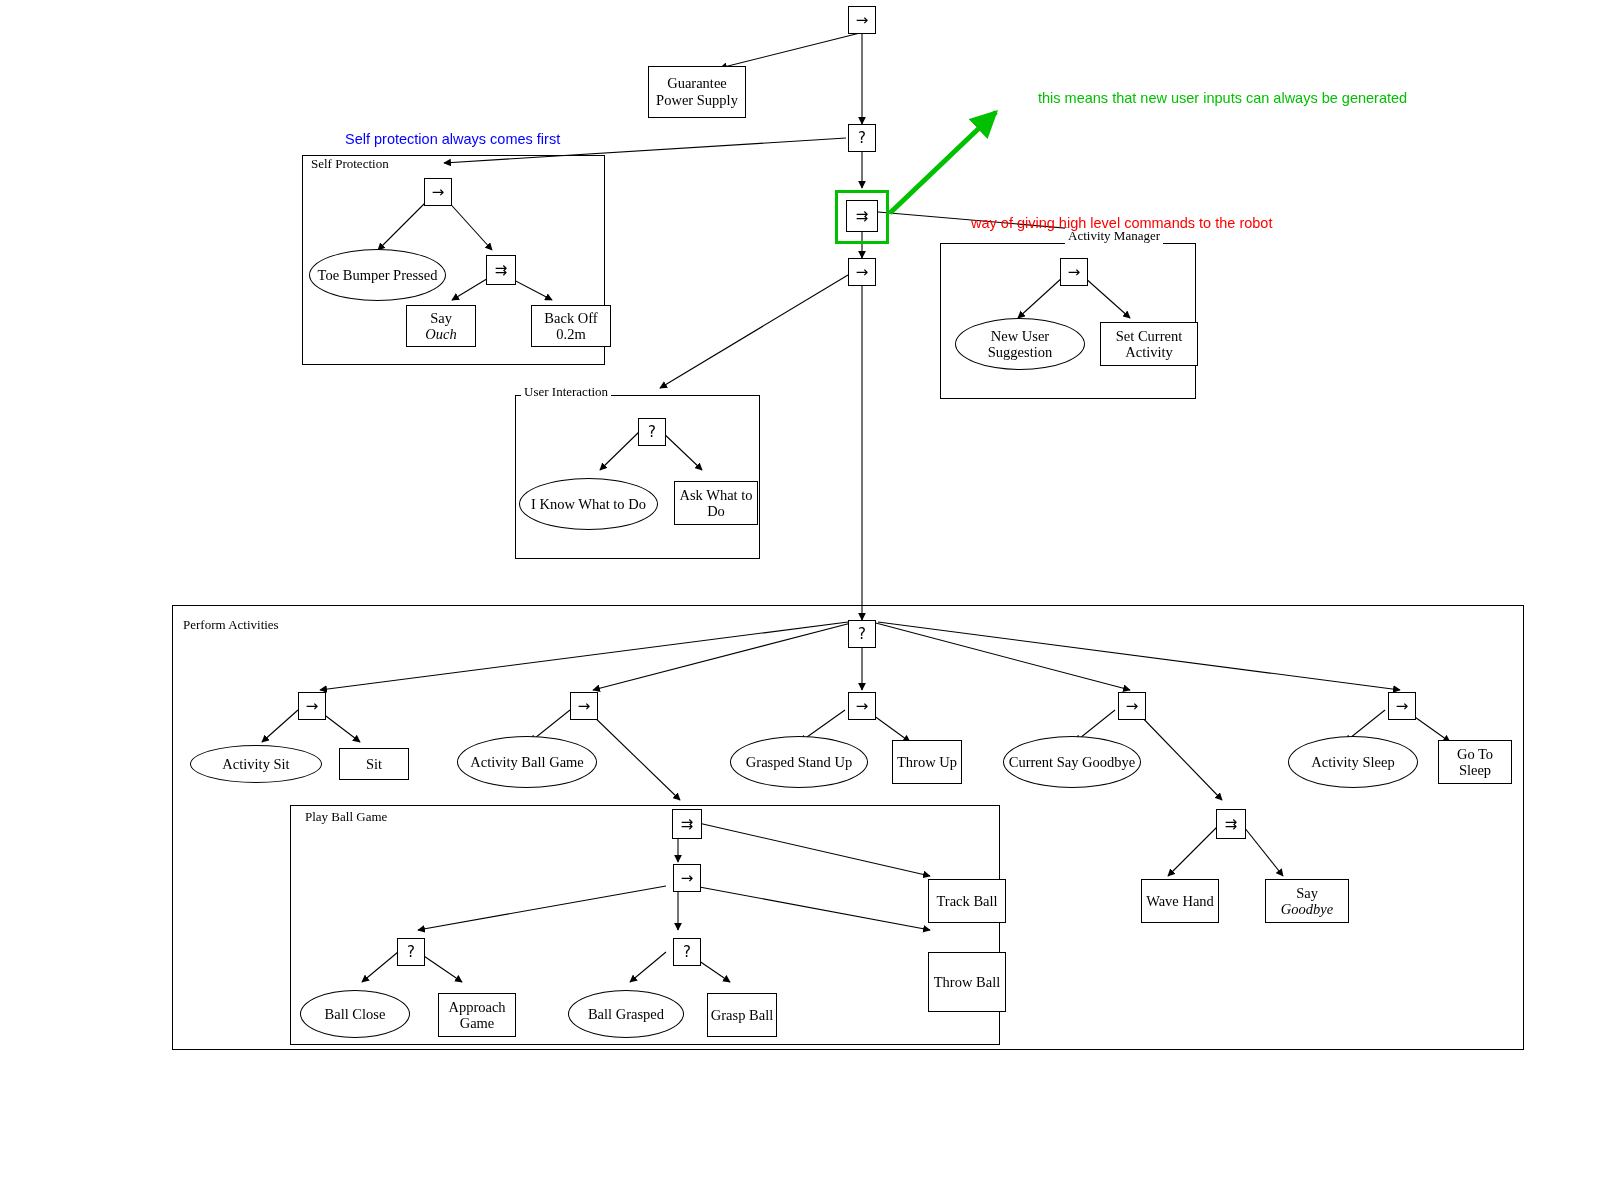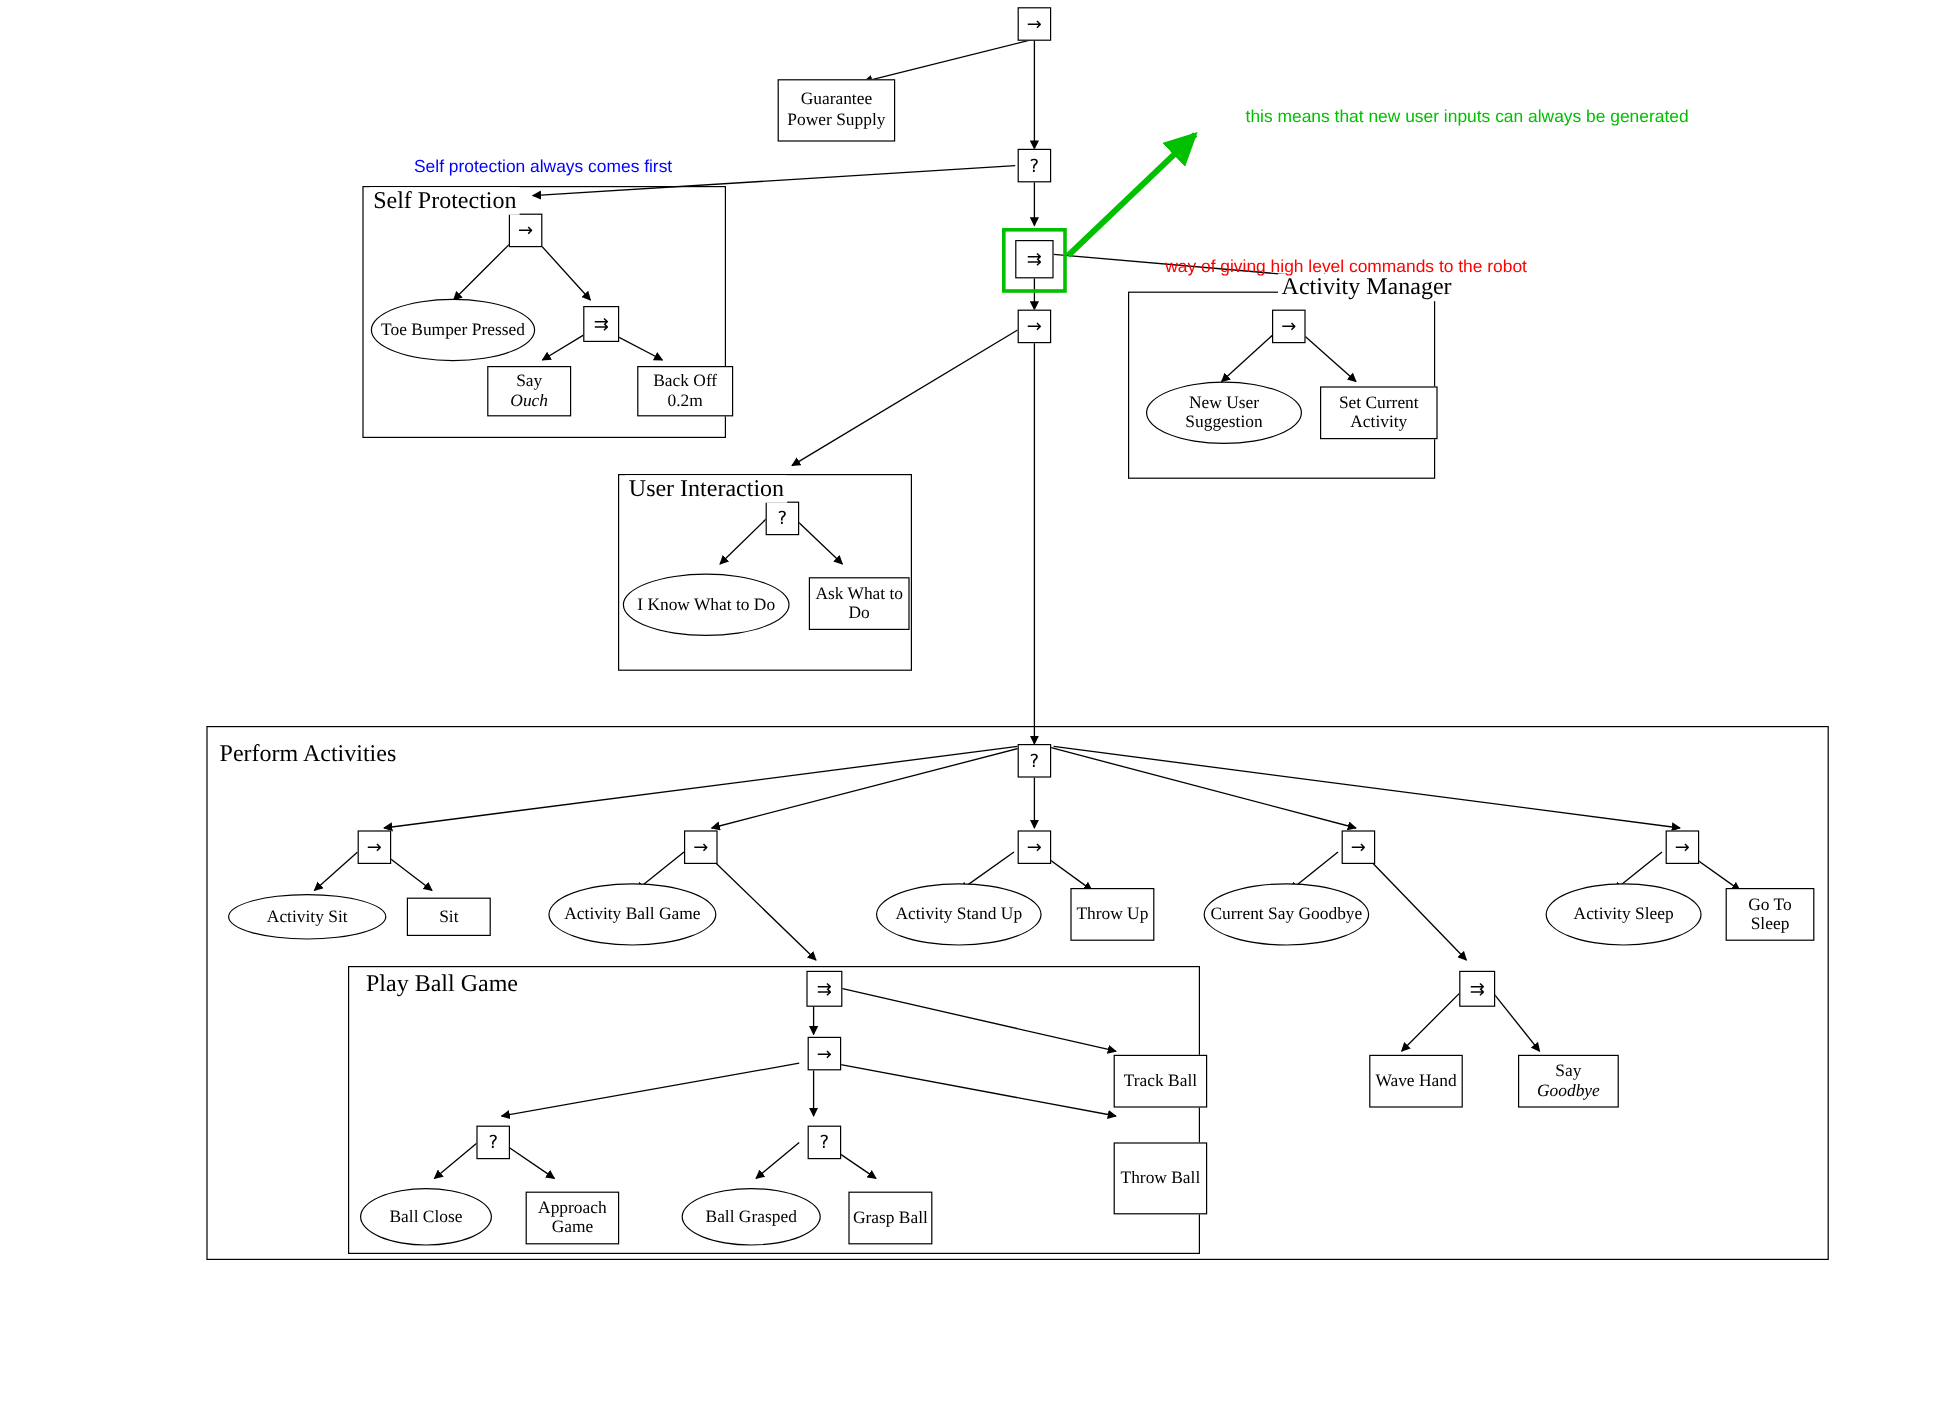--- a/index.html
+++ b/index.html
@@ -61,21 +61,21 @@
   
   .frame {
     position: absolute;
     border: 1px solid #000;
     box-sizing: border-box;
     background: transparent;
     z-index: 1;
   }
   .frame-label {
     position: absolute;
-    font-size: 20px;
+    font-size: 13px;
     background: #fff;
     padding: 0 3px;
     z-index: 4;
     white-space: nowrap;
   }
   
   .annot {
     position: absolute;
     font-family: "Liberation Sans", sans-serif;
     font-size: 14.5px;
@@ -184,21 +184,21 @@
     </g>
   </svg>
 
   <div class="frame" style="left:302px; top:155px; width:303px; height:210px;"></div>
   <div class="frame-label" style="left:308px; top:156px;">Self Protection</div>
 
   <div class="frame" style="left:940px; top:243px; width:256px; height:156px;"></div>
   <div class="frame-label" style="left:1065px; top:228px;">Activity Manager</div>
 
   <div class="frame" style="left:515px; top:395px; width:245px; height:164px;"></div>
-  <div class="frame-label" style="left:521px; top:396px;text-align:center;">User Interaction</div>
+  <div class="frame-label" style="left:521px; top:384px;text-align:center;">User Interaction</div>
 
   <div class="frame" style="left:172px; top:605px; width:1352px; height:445px;"></div>
   <div class="frame-label" style="left:180px; top:617px;">Perform Activities</div>
 
   <div class="frame" style="left:290px; top:805px; width:710px; height:240px;"></div>
   <div class="frame-label" style="left:302px; top:809px;">Play Ball Game</div>
 
   <div class="annot blue" style="left:345px; top:131px;">Self protection always comes first</div>
   <div class="annot green" style="left:1038px; top:90px;">this means that new user inputs can always be generated</div>
   <div class="annot red" style="left:971px; top:215px;">way of giving high level commands to the robot</div>
@@ -289,21 +289,21 @@
     <span class="lbl">→</span>
   </div>
   <div class="node ellipse" style="left:457px; top:736px; width:140px; height:52px; flex-direction:column;">
     <span class="lbl">Activity Ball Game</span>
   </div>
 
   <div class="node ctrl" style="left:848px; top:692px; width:28px; height:28px;">
     <span class="lbl">→</span>
   </div>
   <div class="node ellipse" style="left:730px; top:736px; width:138px; height:52px; flex-direction:column;">
-    <span class="lbl">Activity Stand Up</span>
+    <span class="lbl">Grasped Stand Up</span>
   </div>
   <div class="node" style="left:892px; top:740px; width:70px; height:44px; flex-direction:column;">
     <span class="lbl">Throw Up</span>
   </div>
 
   <div class="node ctrl" style="left:1118px; top:692px; width:28px; height:28px;">
     <span class="lbl">→</span>
   </div>
   <div class="node ellipse" style="left:1003px; top:736px; width:138px; height:52px; flex-direction:column;">
     <span class="lbl">Current Say Goodbye</span>

